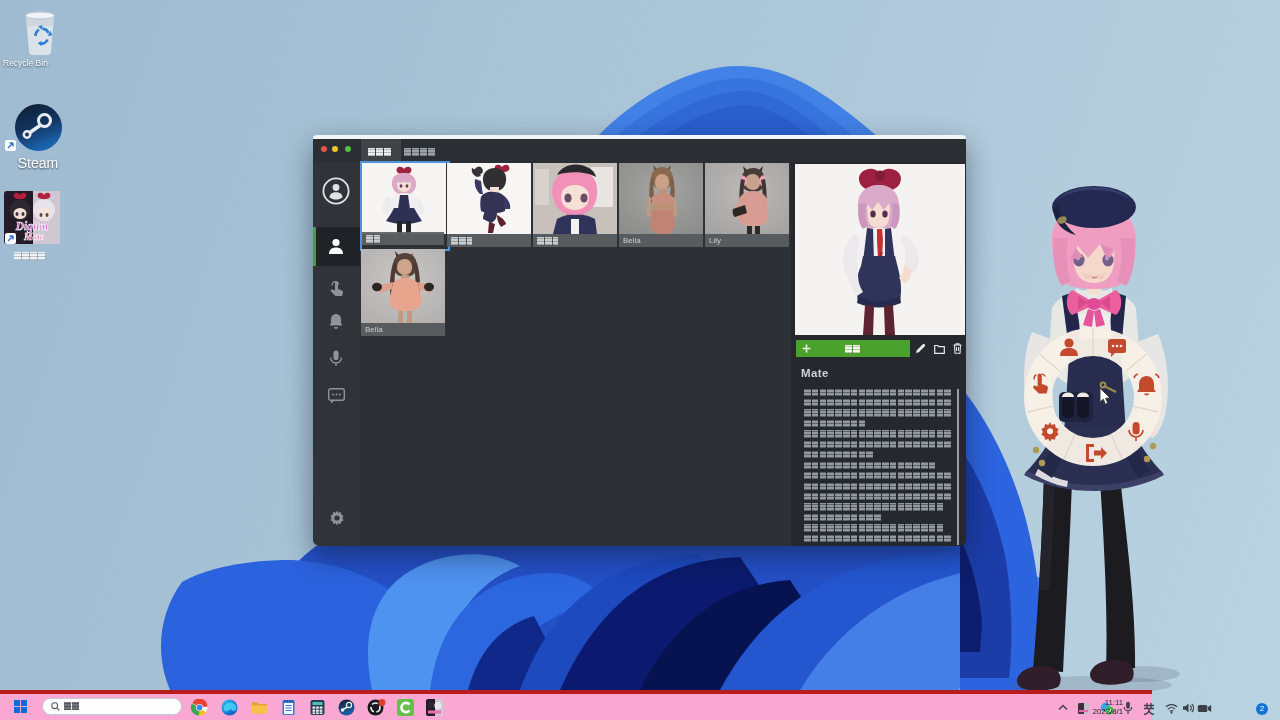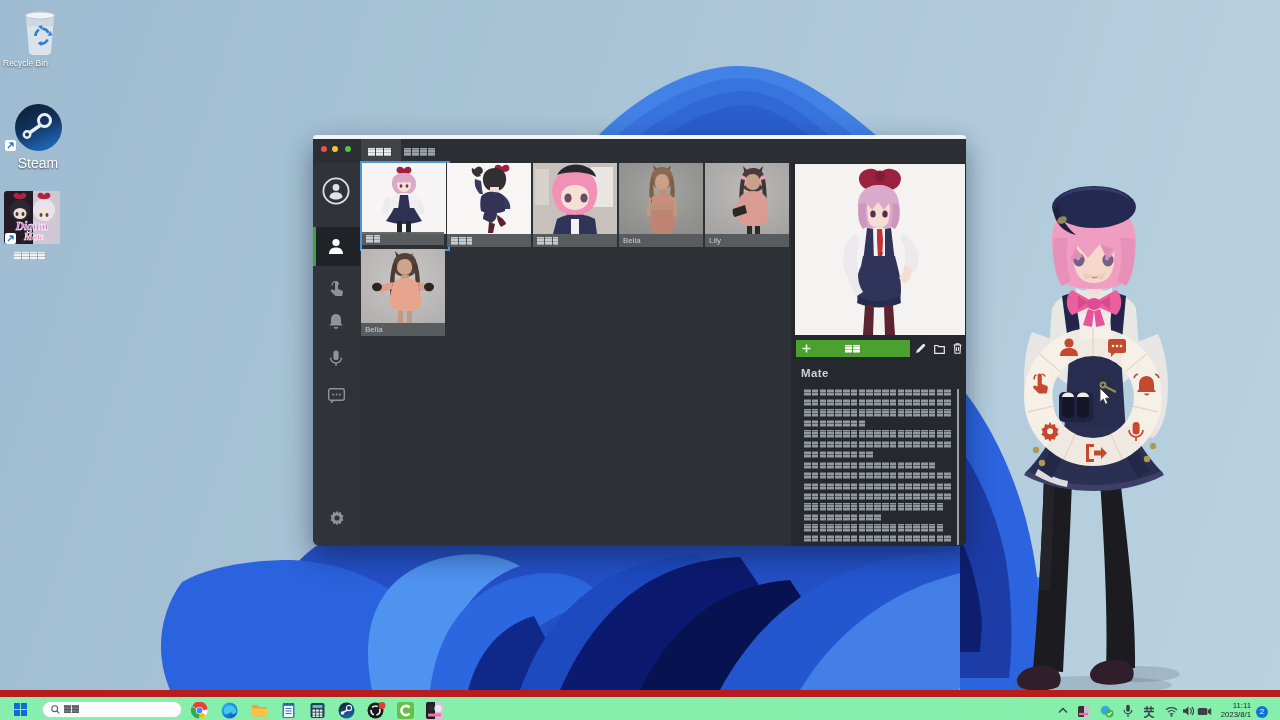--- a/index.html
+++ b/index.html
@@ -446,21 +446,21 @@
    <path d="M94,270.5 h7 v-3.5 l6,6 -6,6 v-3.5 h-7 Z"></path>
    <path d="M50,242 l1.6,2.9 3.3,-.8 .8,3.3 2.9,1.6 -1.5,2.9 1.5,2.9 -2.9,1.6 -.8,3.3 -3.3,-.8 -1.6,2.9 -1.6,-2.9 -3.3,.8 -.8,-3.3 -2.9,-1.6 1.5,-2.9 -1.5,-2.9 2.9,-1.6 .8,-3.3 3.3,.8 Z"></path>
    <circle cx="50" cy="251.3" r="3" fill="#f6efe6"></circle>
    <path d="M37.6,195.5 a2.1,2.1 0 0 1 4.2,0 l0,8.5 3.8,1.2 c1.8,.6 2.6,1.8 2.2,3.6 l-1.2,4.6 h-7.8 l-5.2,-5.2 c-1.2,-1.3 .2,-3.2 1.9,-2.5 l2.1,.9 Z"></path>
    <path d="M34.2,199.5 a4.6,4.6 0 0 1 2.2,-4.8 M45.2,196.5 a4.6,4.6 0 0 0 -3.4,-2.6" fill="none" stroke="#c54a2d" stroke-width="1.4"></path>
   </g>
   <path d="M100,208 L100,222 L103.3,219.2 L105.5,224.2 L107.8,223.1 L105.6,218.3 L110,218 Z" fill="#fff" stroke="#333" stroke-width="0.9"></path>
  </g>
 </svg>
 
-<div id="taskbar" class="abs" style="left:0;top:690px;width:1280px;height:30px;background:#86efac;border-top:7px solid #b91c1c;box-sizing:border-box">
+<div id="taskbar" class="abs" style="left:0;top:690px;width:1152px;height:30px;background:#f9a8d4;border-top:4px solid #b91c1c;box-sizing:border-box">
  <svg class="abs" style="left:14px;top:6px" width="13" height="13" viewBox="0 0 13 13">
   <rect x="0" y="0" width="6" height="6" fill="#0e6cd8"></rect>
       <rect x="7" y="0" width="6" height="6" fill="#0e6cd8"></rect>
   <rect x="0" y="7" width="6" height="6" fill="#0e6cd8"></rect>
       <rect x="7" y="7" width="6" height="6" fill="#0e6cd8"></rect>
  </svg>
  <div class="abs" style="left:42px;top:3.5px;width:140px;height:17px;background:#fdfdfe;border:1px solid #c6ccd4;border-radius:9.5px;box-sizing:border-box"></div>
  <svg class="abs" style="left:51px;top:8px" width="9" height="9" viewBox="0 0 9 9">
       <circle cx="3.7" cy="3.7" r="2.9" fill="none" stroke="#5a5f66" stroke-width="1.1"></circle>
       <line x1="6" y1="6" x2="8.3" y2="8.3" stroke="#5a5f66" stroke-width="1.1"></line>

